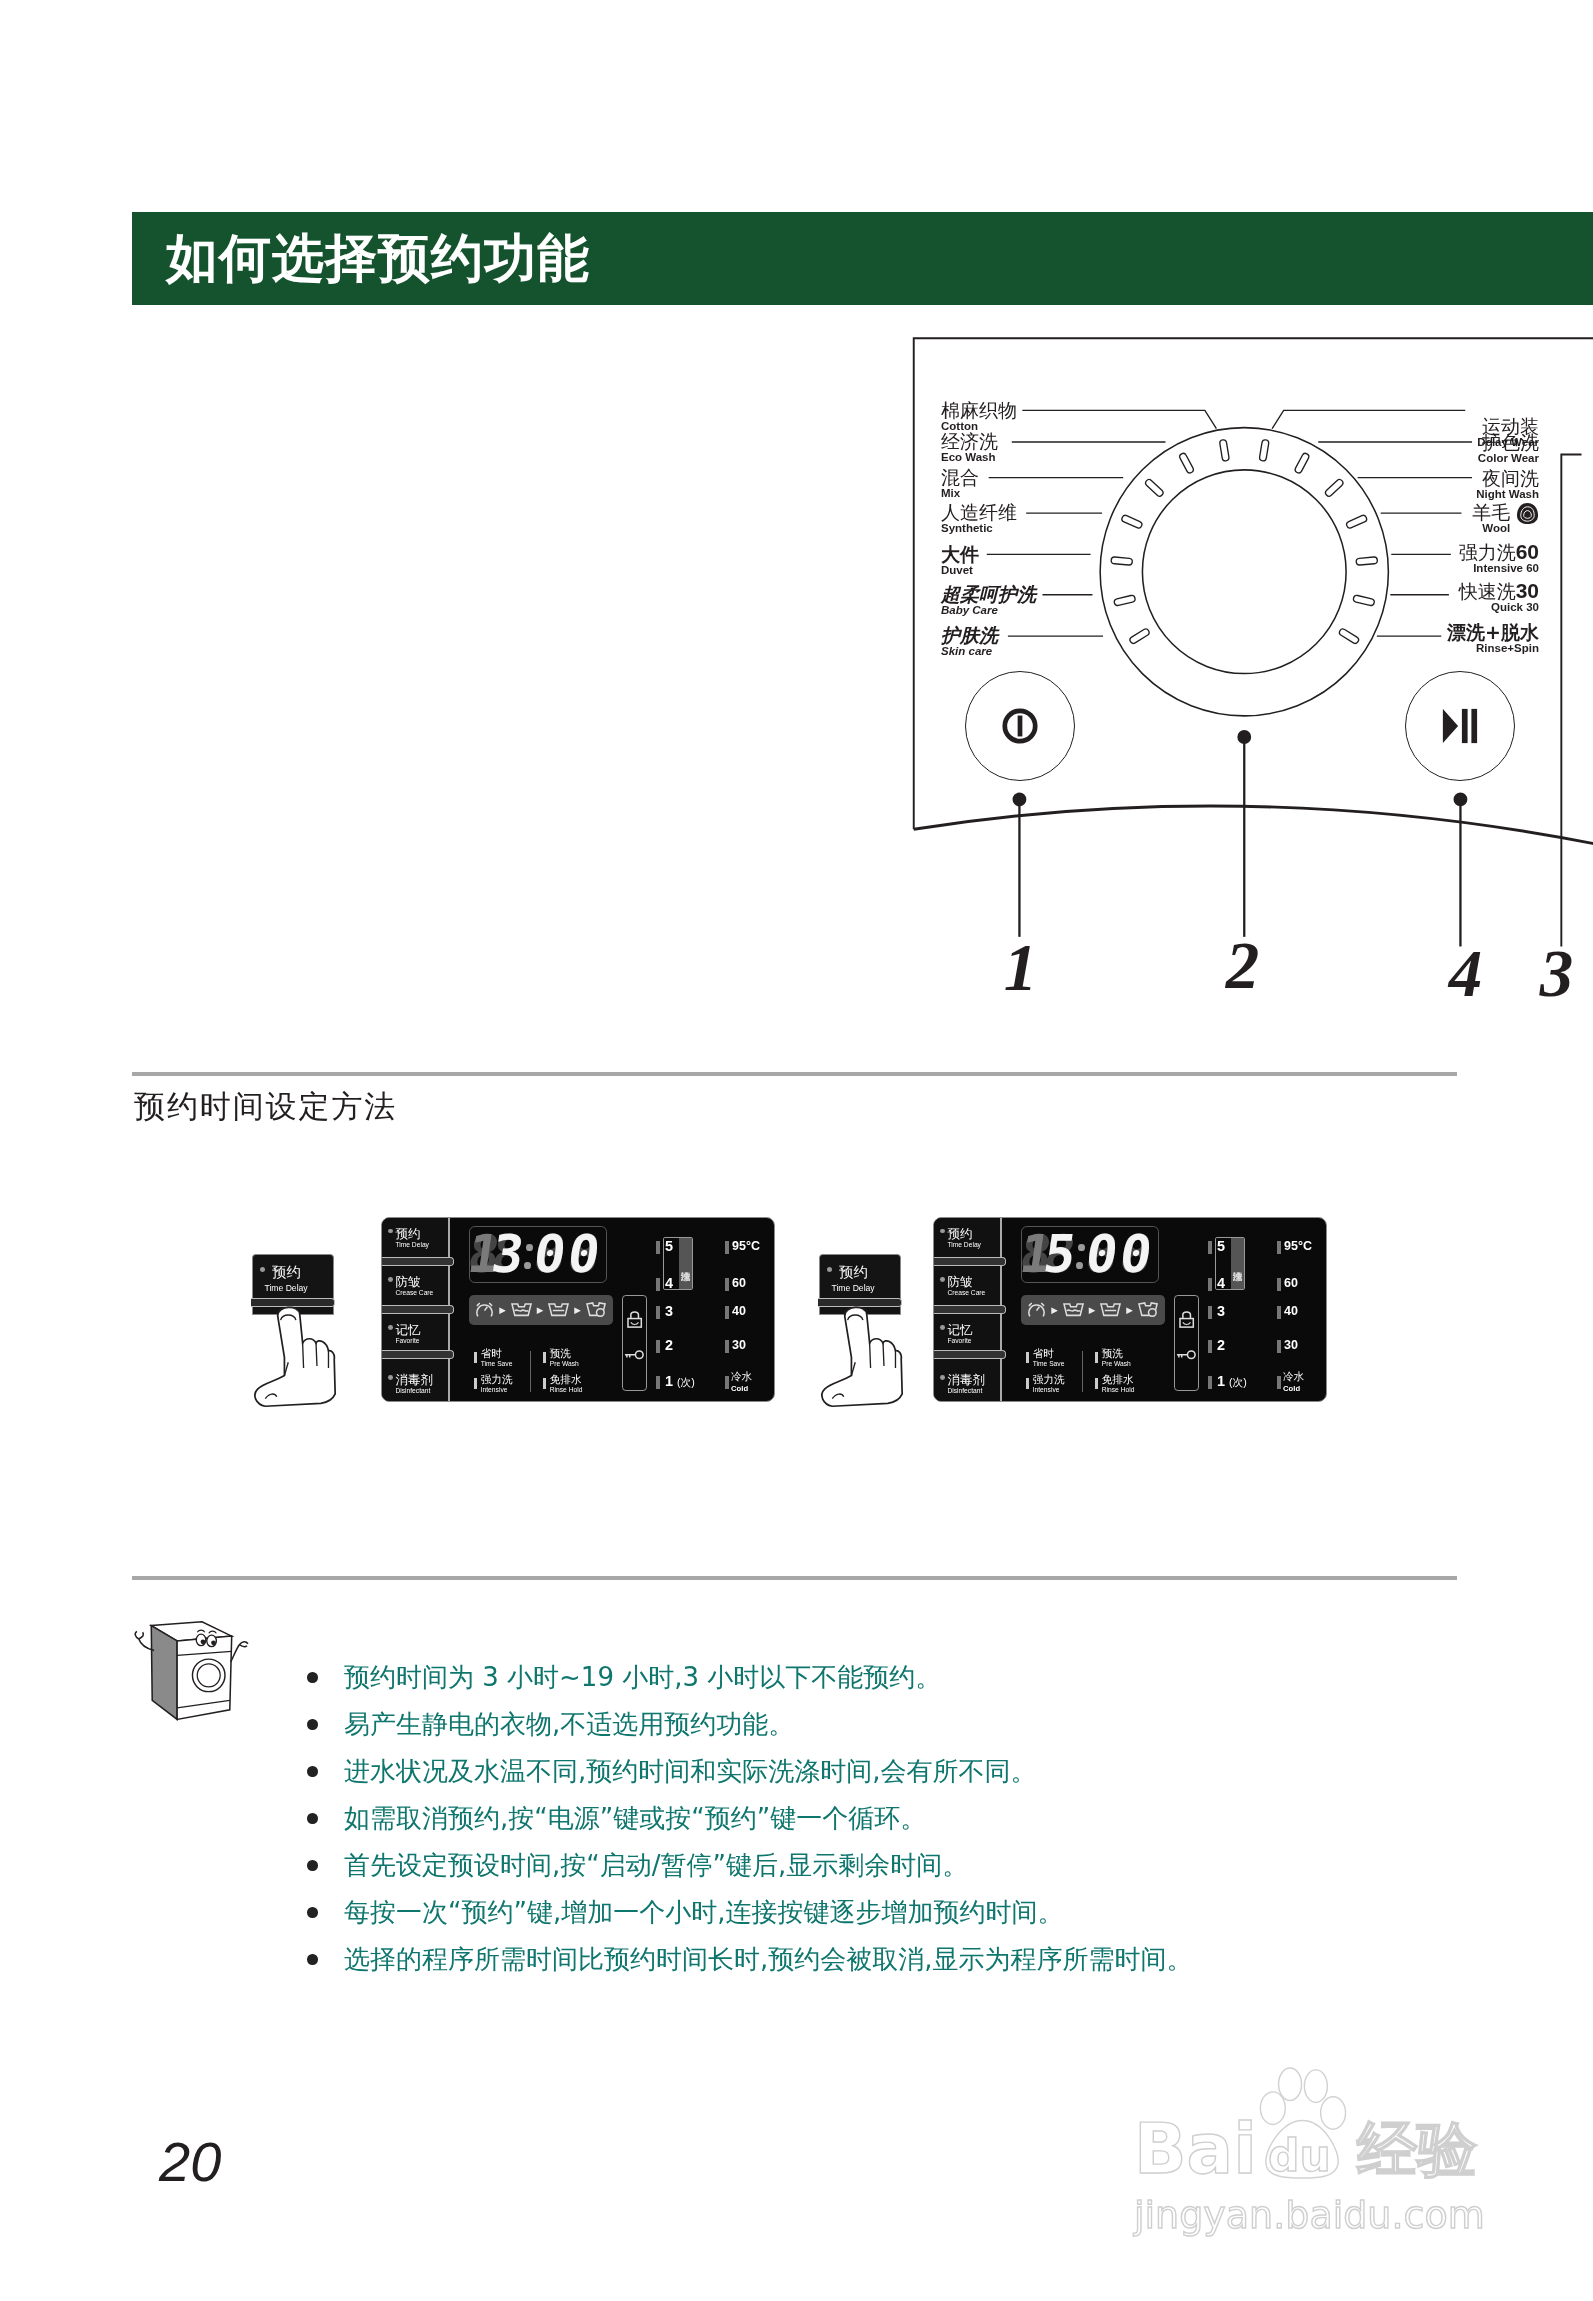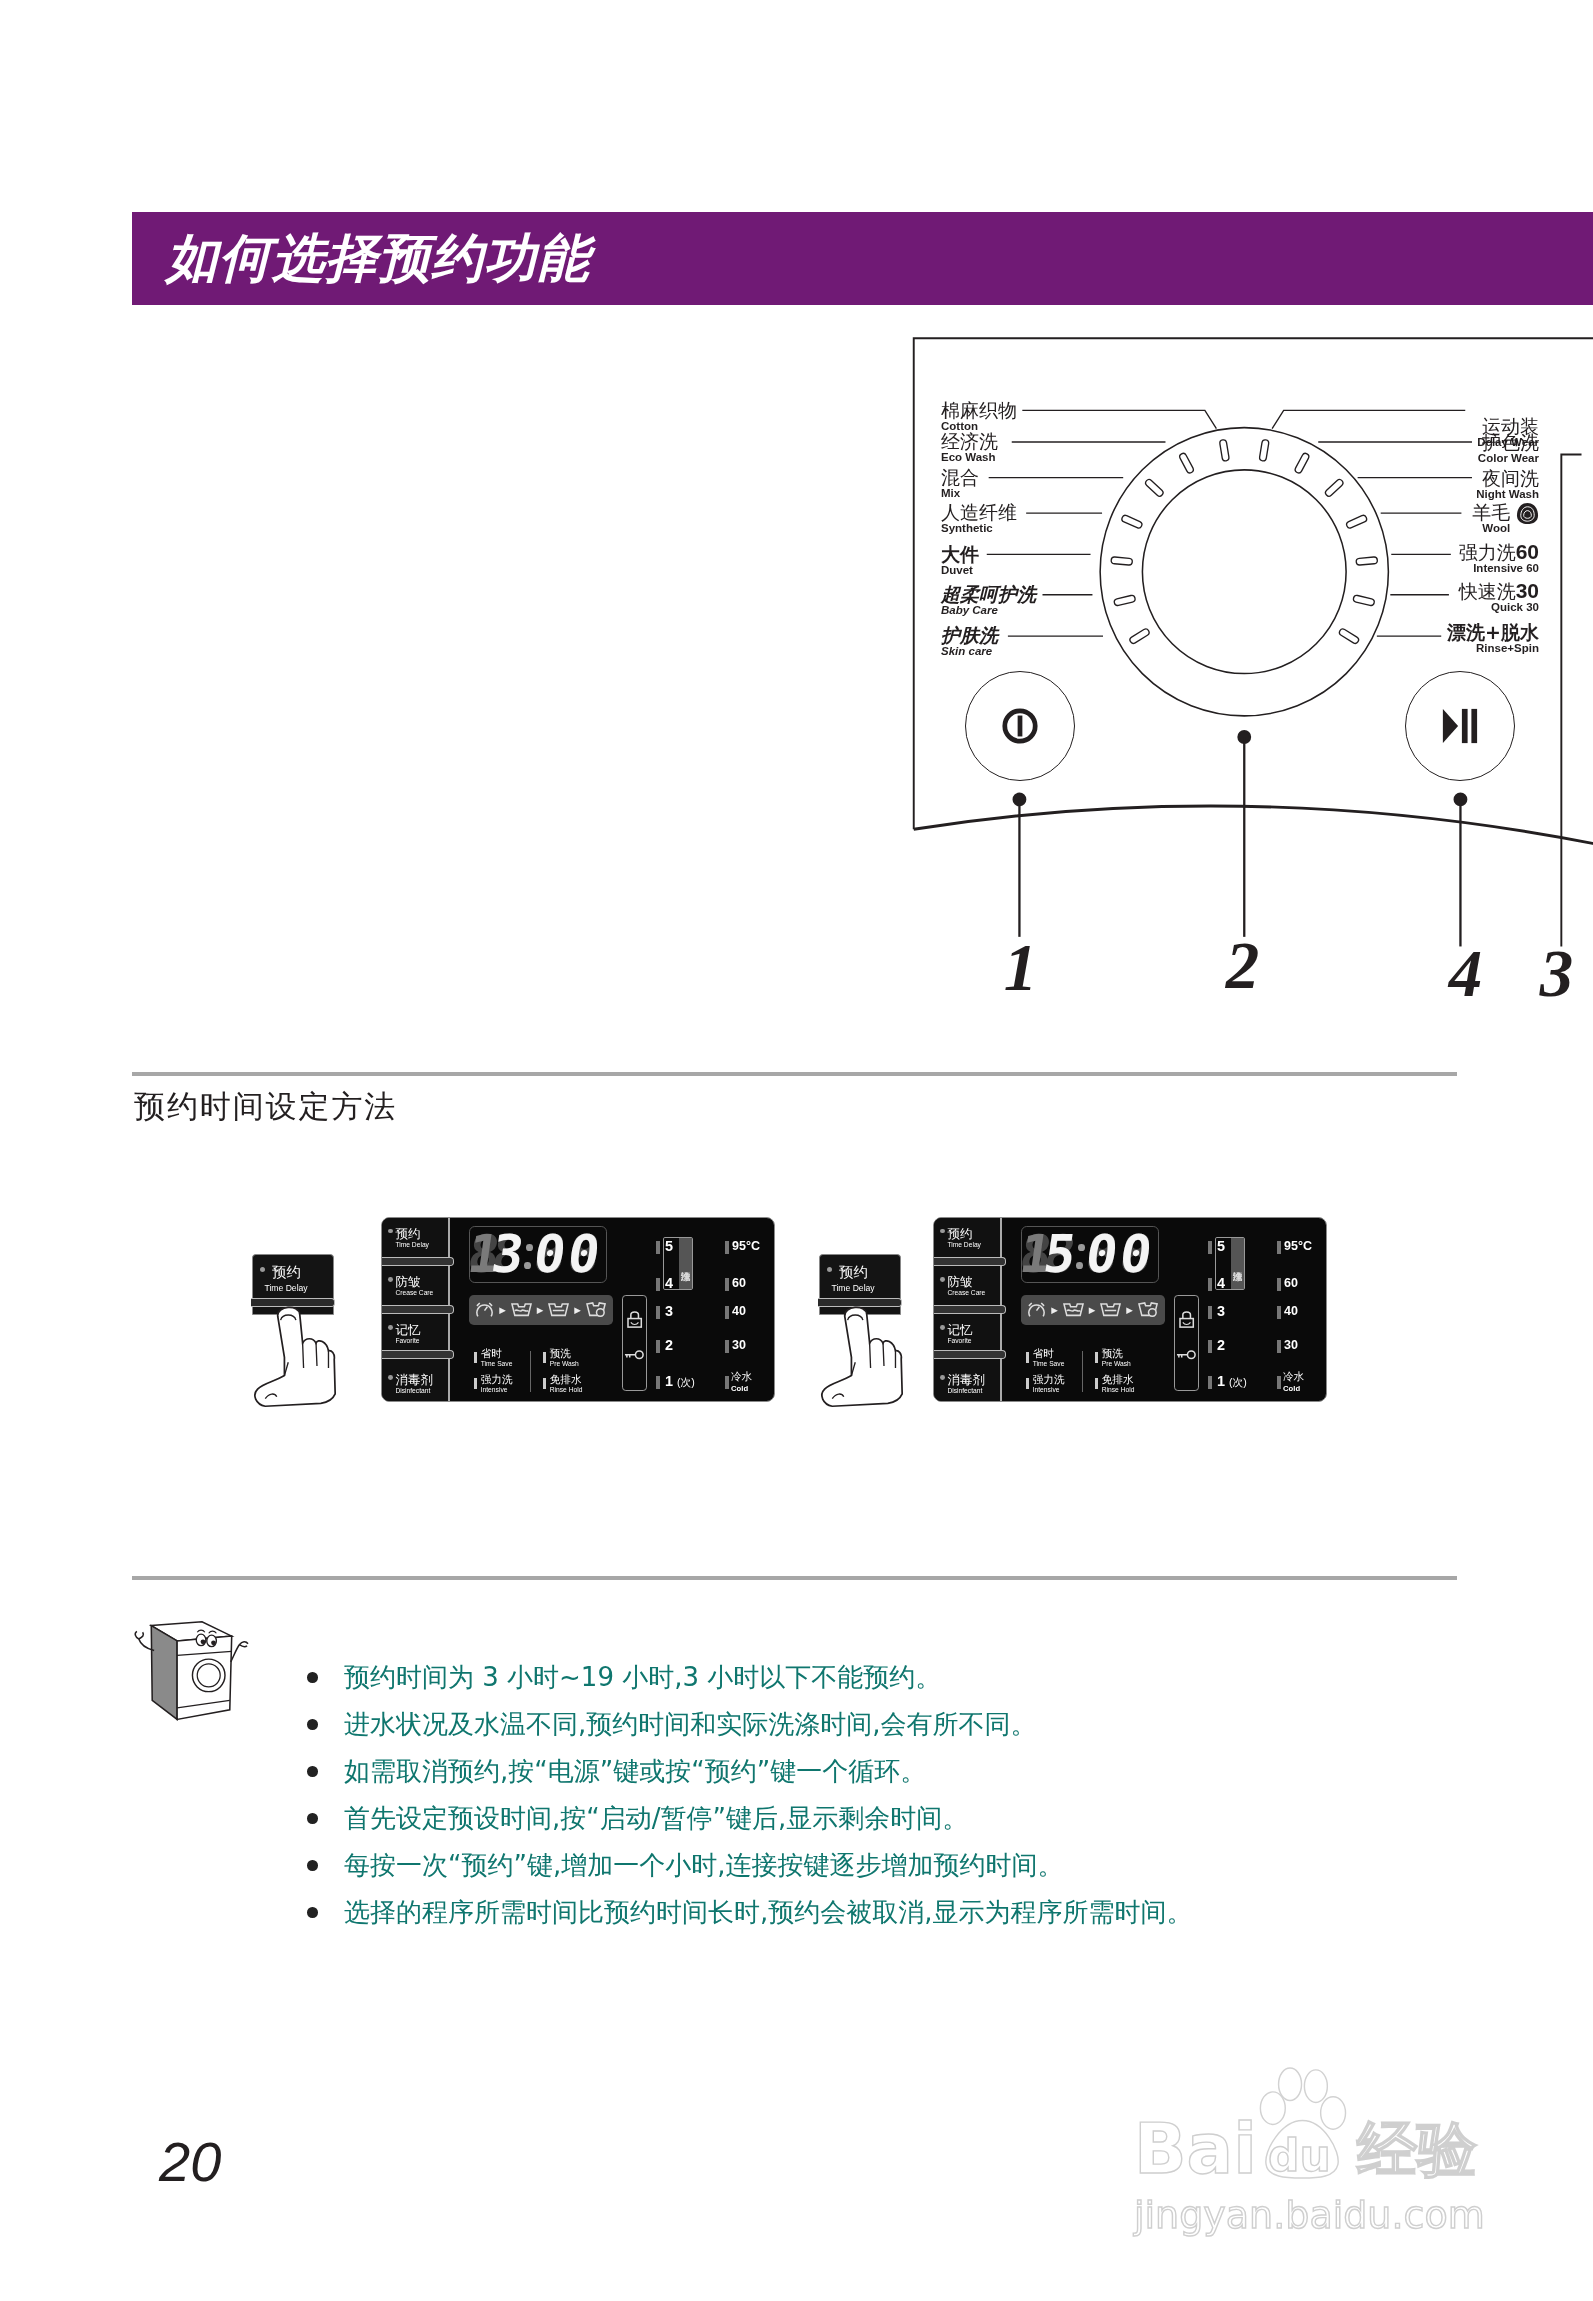--- a/index.html
+++ b/index.html
@@ -1,20 +1,20 @@
 <!DOCTYPE html>
 <html><head>
 <meta charset="utf-8">
 <style>
   html,body{margin:0;padding:0;}
   body{width:1594px;height:2302px;position:relative;background:#ffffff;overflow:hidden;
        font-family:"DejaVu Sans","Liberation Sans",sans-serif;color:#231f20;}
   .abs{position:absolute;}
   
-  .header-bar{left:132px;top:212px;width:1462px;height:93px;background:#701a75;font-style:italic;}
+  .header-bar{left:132px;top:212px;width:1462px;height:93px;background:#14532d;}
   .header-title{position:absolute;left:34px;top:0;line-height:93px;font-size:52px;font-weight:bold;color:#ffffff;letter-spacing:1px;white-space:nowrap;}
   
   .diagram{left:0;top:0;pointer-events:none;}
   .dl{position:absolute;white-space:nowrap;}
   .dl .cn{font-size:19px;line-height:21px;}
   .dl .en{font-family:"Liberation Sans",sans-serif;font-size:11.5px;line-height:11.5px;font-weight:bold;}
   .dl.right{text-align:right;right:55px;}
   .dl .num{font-weight:bold;font-family:"Liberation Sans",sans-serif;font-size:21px;}
   .dl.bold .cn{font-weight:bold;}
   .dl.ital .cn,.dl.ital .en{font-style:italic;font-weight:bold;}
@@ -481,20 +481,21 @@
   <ellipse cx="84" cy="26" rx="5" ry="6" fill="#fff" stroke="#231f20" stroke-width="1.4"></ellipse>
   <circle cx="75" cy="27" r="2.5" fill="#231f20"></circle>
   <circle cx="86" cy="28" r="2.5" fill="#231f20"></circle>
   <path d="M69,17 C71,14 75,14 77,17 M81,18 C83,15 87,15 89,18" fill="none" stroke="#231f20" stroke-width="1.2"></path>
   <path d="M24,36 C16,34 10,30 8,24 M8,24 C4,22 3,18 6,16 M8,24 C12,22 14,20 12,17" fill="none" stroke="#231f20" stroke-width="1.6"></path>
   <path d="M104,48 C108,40 110,34 113,30 M113,30 C116,26 120,26 122,29 M113,30 C116,32 119,33 121,31" fill="none" stroke="#231f20" stroke-width="1.6"></path>
 </svg>
 
 <ul class="abs notes">
   <li><span class="bullet"></span><span>预约时间为 3 小时~19 小时,3 小时以下不能预约。</span></li>
+  <li><span class="bullet"></span><span>易产生静电的衣物,不适选用预约功能。</span></li>
   <li><span class="bullet"></span><span>进水状况及水温不同,预约时间和实际洗涤时间,会有所不同。</span></li>
   <li><span class="bullet"></span><span>如需取消预约,按“电源”键或按“预约”键一个循环。</span></li>
   <li><span class="bullet"></span><span>首先设定预设时间,按“启动/暂停”键后,显示剩余时间。</span></li>
   <li><span class="bullet"></span><span>每按一次“预约”键,增加一个小时,连接按键逐步增加预约时间。</span></li>
   <li><span class="bullet"></span><span>选择的程序所需时间比预约时间长时,预约会被取消,显示为程序所需时间。</span></li>
 </ul>
 
 <div class="abs page-number">20</div>
 
 <div class="abs" style="left:1134px;top:2065px;width:384px;height:183px">

